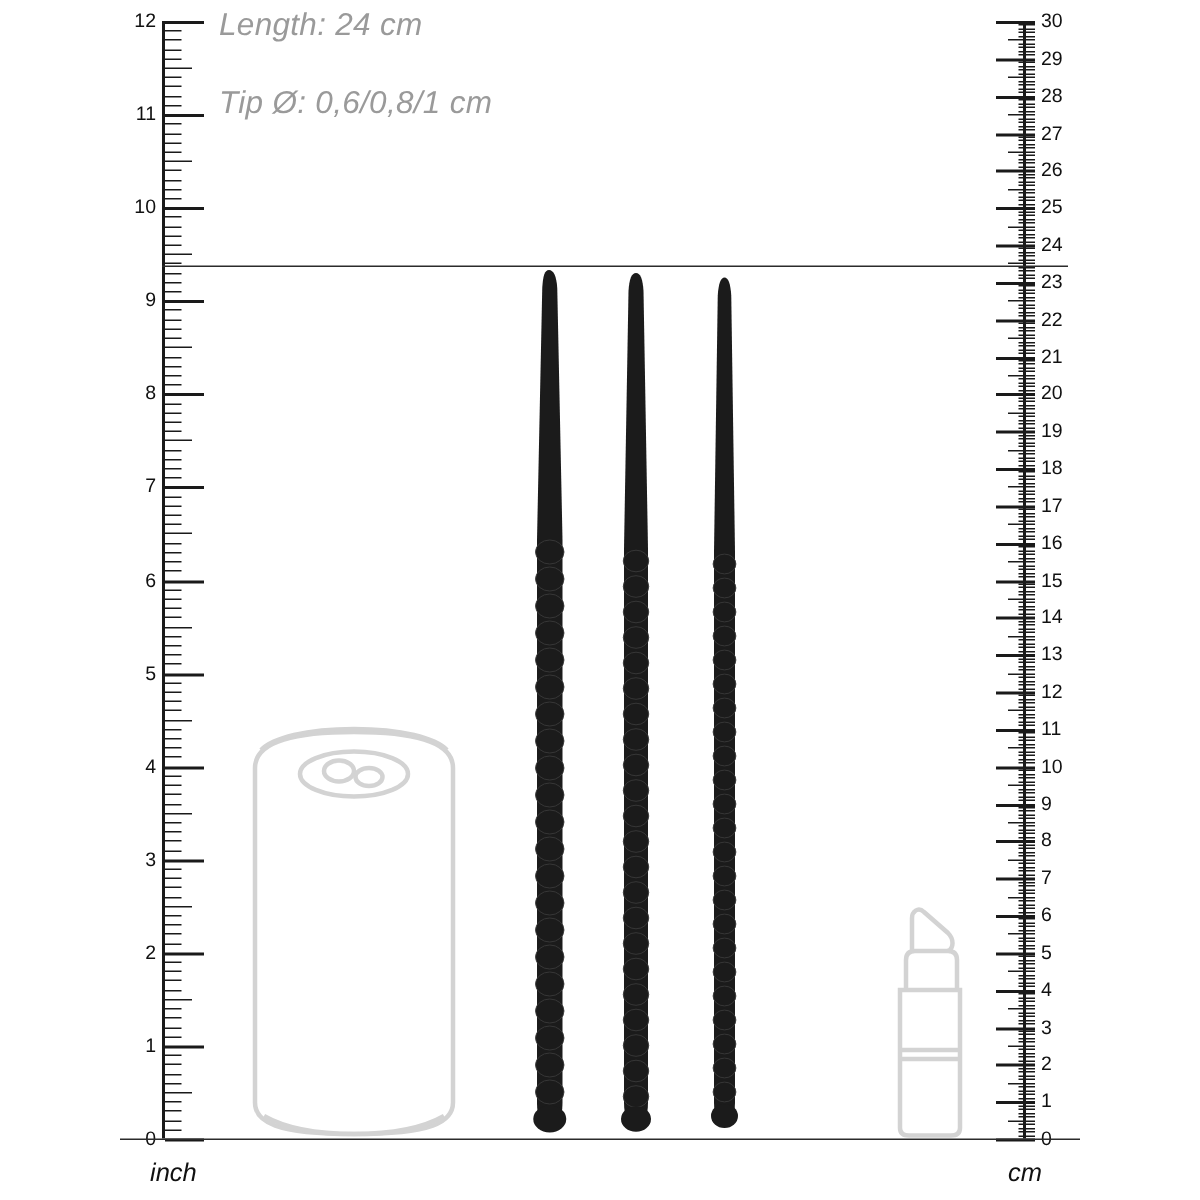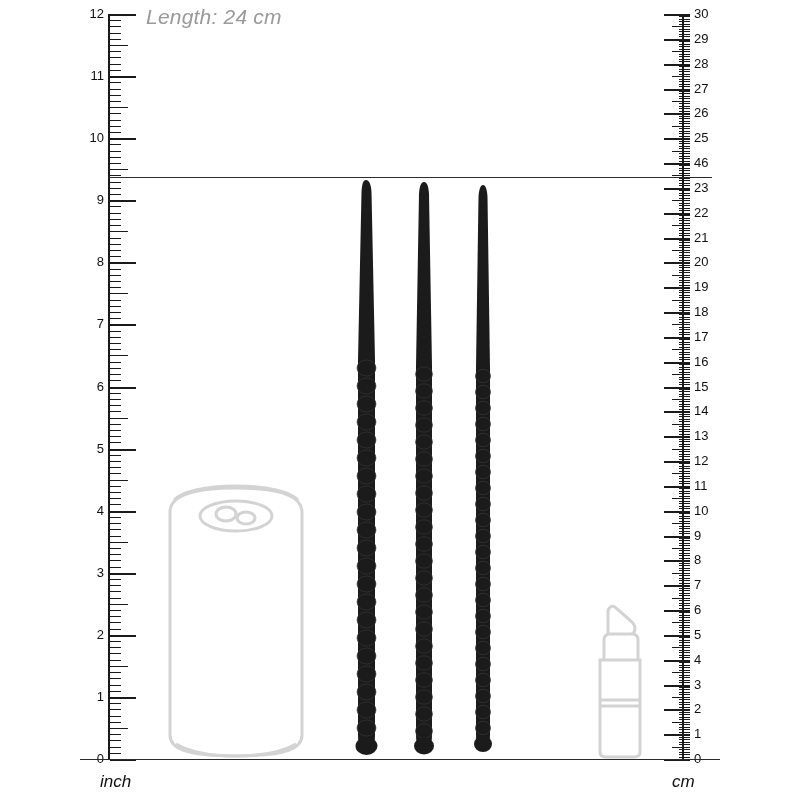--- a/index.html
+++ b/index.html
@@ -67,20 +67,21 @@
   
   svg.layer{position:absolute;left:0;top:0;width:800px;height:800px;}
 </style>
 </head>
 <body>
 
 <div id="stage">
 
   <div class="specs">
     <div class="l1">Length: 24 cm</div>
+    <div class="l3">Tip Ø: 0,6/0,8/1 cm</div>
   </div>
 
   <div class="ruler" id="ruler-inch">
     <div class="axis"></div>
   <div class="tick" style="top: 745px; width: 26px; height: 2px;"></div>
       <div class="rlabel" style="top: 737px;">0</div>
       <div class="tick" style="top: 738.792px; height: 1px; width: 11px;"></div>
       <div class="tick" style="top: 732.583px; height: 1px; width: 11px;"></div>
       <div class="tick" style="top: 726.375px; height: 1px; width: 11px;"></div>
       <div class="tick" style="top: 720.167px; height: 1px; width: 11px;"></div>
@@ -474,21 +475,21 @@
       <div class="tick" style="top: 171.35px; height: 1px; width: 11px;"></div>
       <div class="tick" style="top: 168.867px; height: 1px; width: 11px;"></div>
       <div class="tick" style="top: 166.383px; height: 1px; width: 11px;"></div>
       <div class="tick" style="top: 163.9px; height: 1px; width: 11px;"></div>
       <div class="tick" style="top: 161.417px; height: 1px; width: 18px;"></div>
       <div class="tick" style="top: 158.933px; height: 1px; width: 11px;"></div>
       <div class="tick" style="top: 156.45px; height: 1px; width: 11px;"></div>
       <div class="tick" style="top: 153.967px; height: 1px; width: 11px;"></div>
       <div class="tick" style="top: 151.483px; height: 1px; width: 11px;"></div>
       <div class="tick" style="top: 149px; width: 26px; height: 2px;"></div>
-      <div class="rlabel" style="top: 141px;">46</div>
+      <div class="rlabel" style="top: 141px;">24</div>
       <div class="tick" style="top: 146.517px; height: 1px; width: 11px;"></div>
       <div class="tick" style="top: 144.033px; height: 1px; width: 11px;"></div>
       <div class="tick" style="top: 141.55px; height: 1px; width: 11px;"></div>
       <div class="tick" style="top: 139.067px; height: 1px; width: 11px;"></div>
       <div class="tick" style="top: 136.583px; height: 1px; width: 18px;"></div>
       <div class="tick" style="top: 134.1px; height: 1px; width: 11px;"></div>
       <div class="tick" style="top: 131.617px; height: 1px; width: 11px;"></div>
       <div class="tick" style="top: 129.133px; height: 1px; width: 11px;"></div>
       <div class="tick" style="top: 126.65px; height: 1px; width: 11px;"></div>
       <div class="tick" style="top: 124.167px; width: 26px; height: 2px;"></div>

